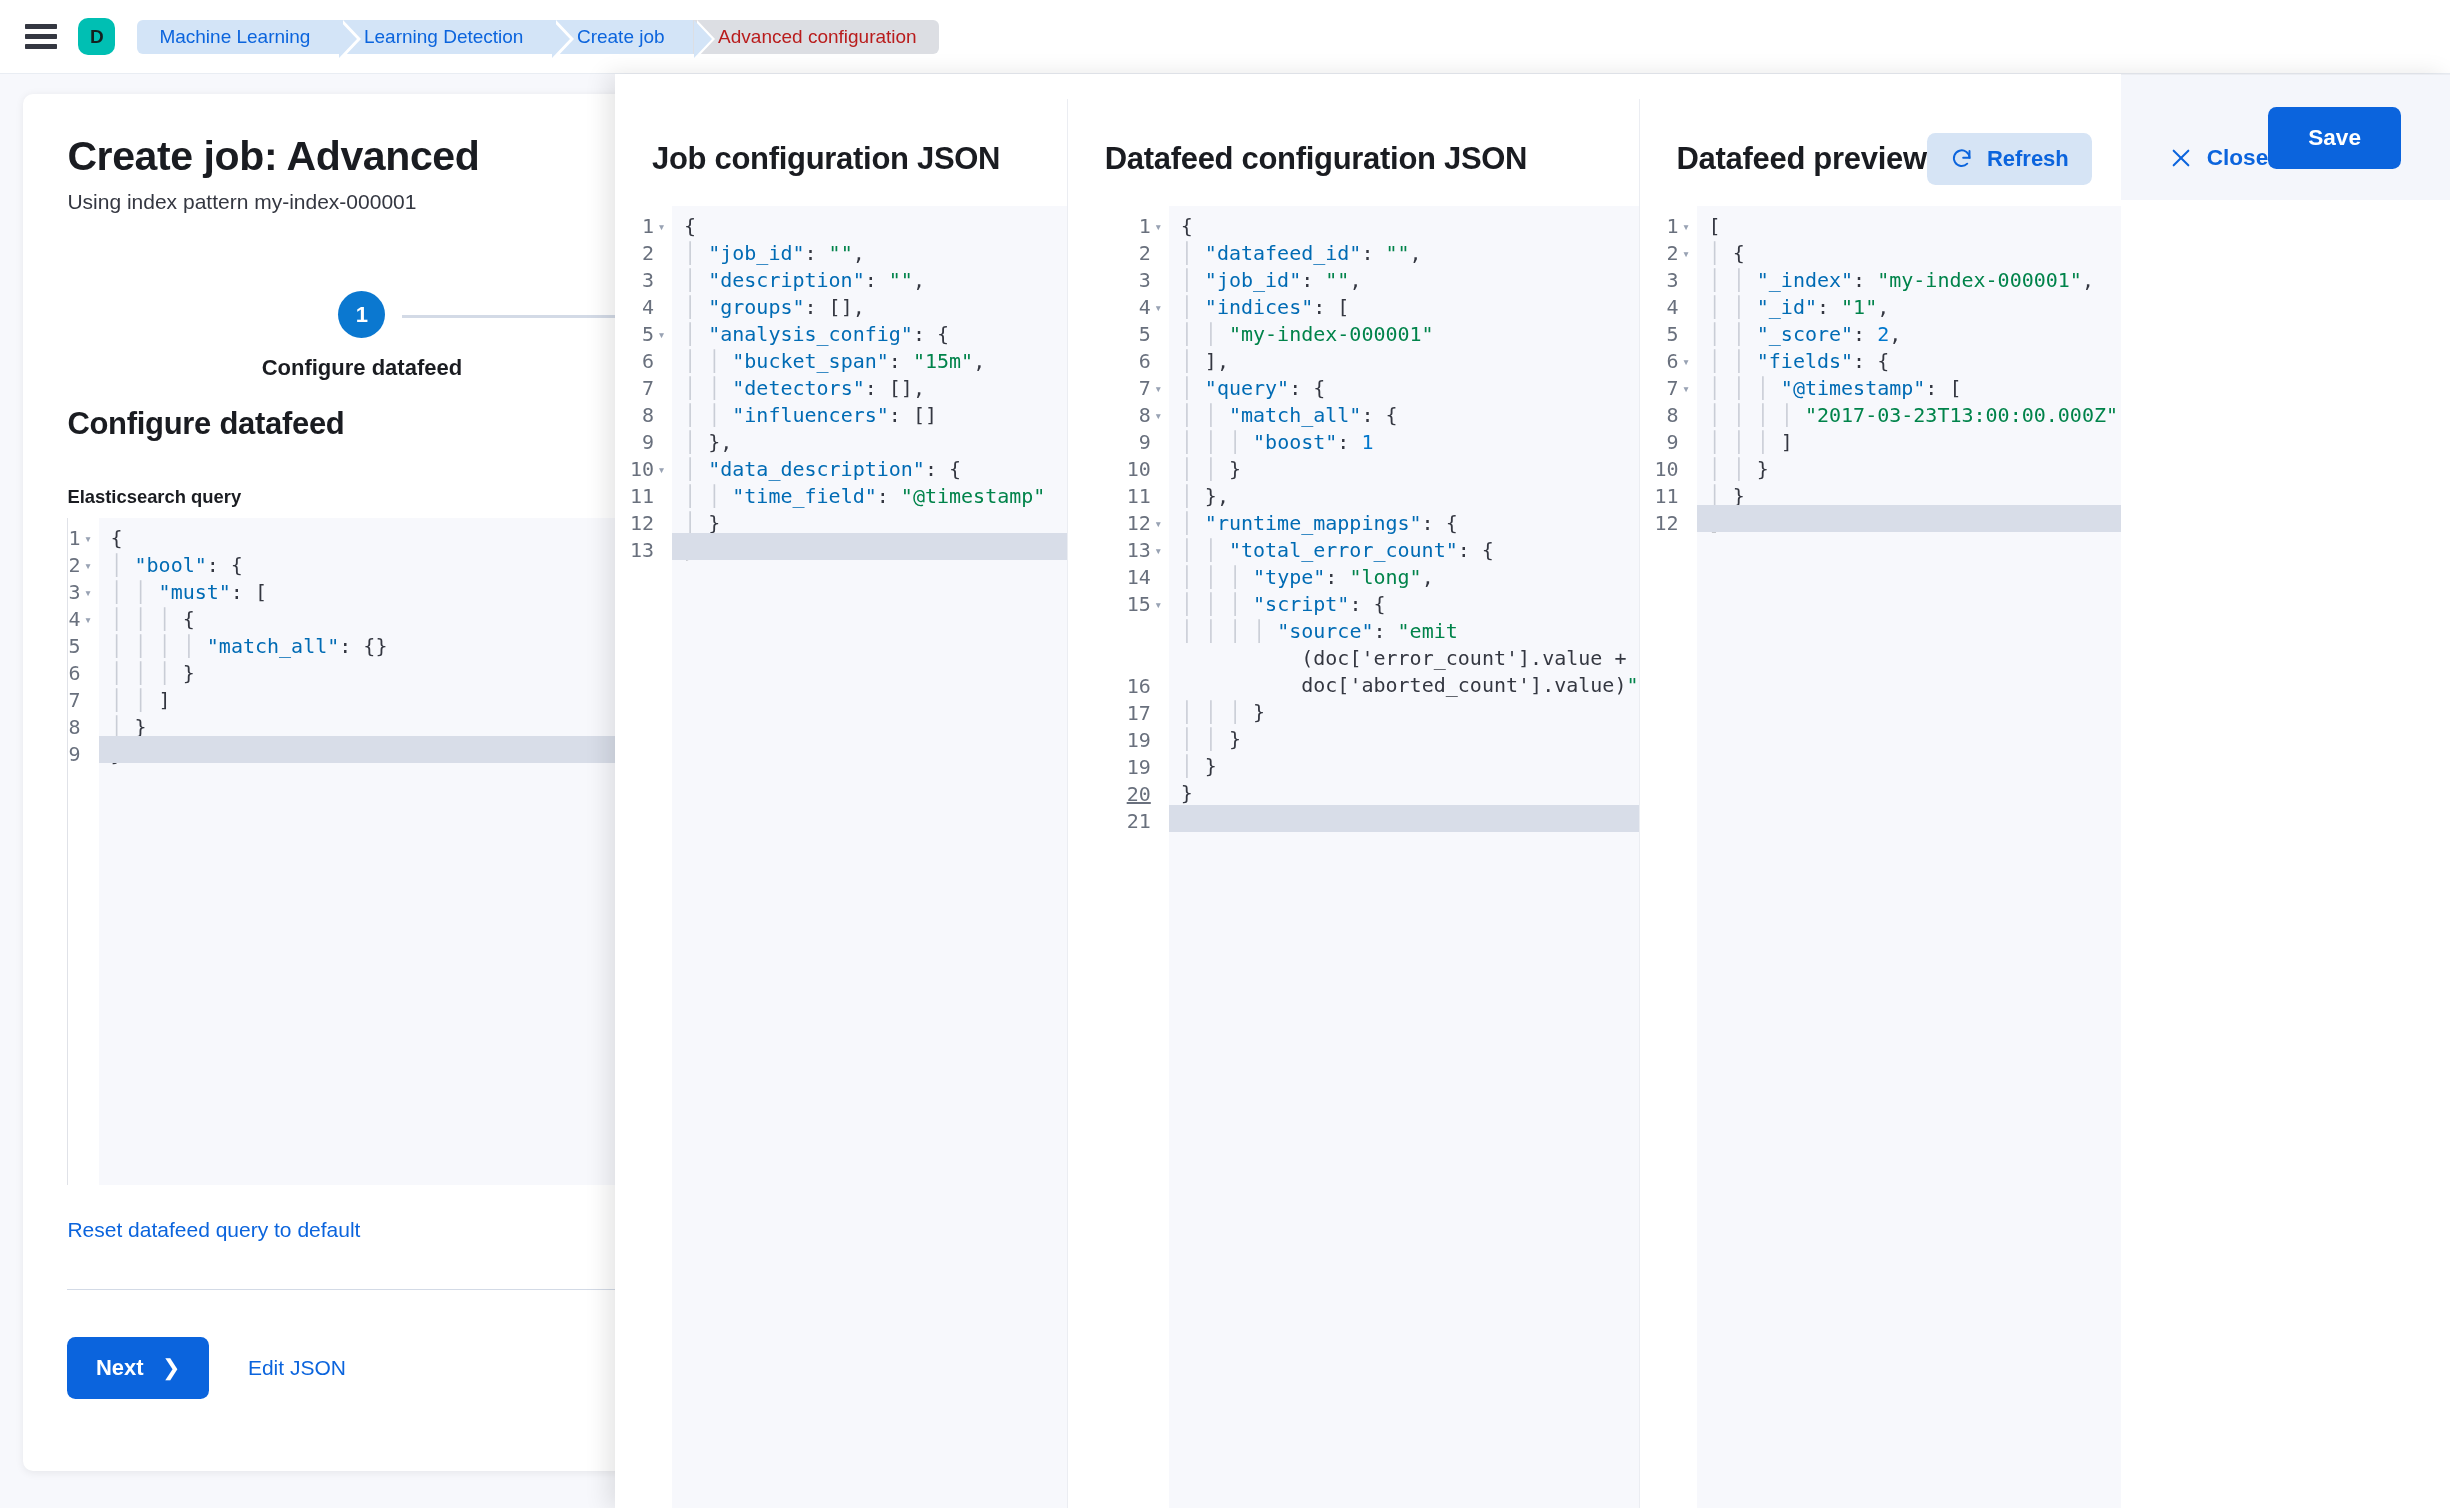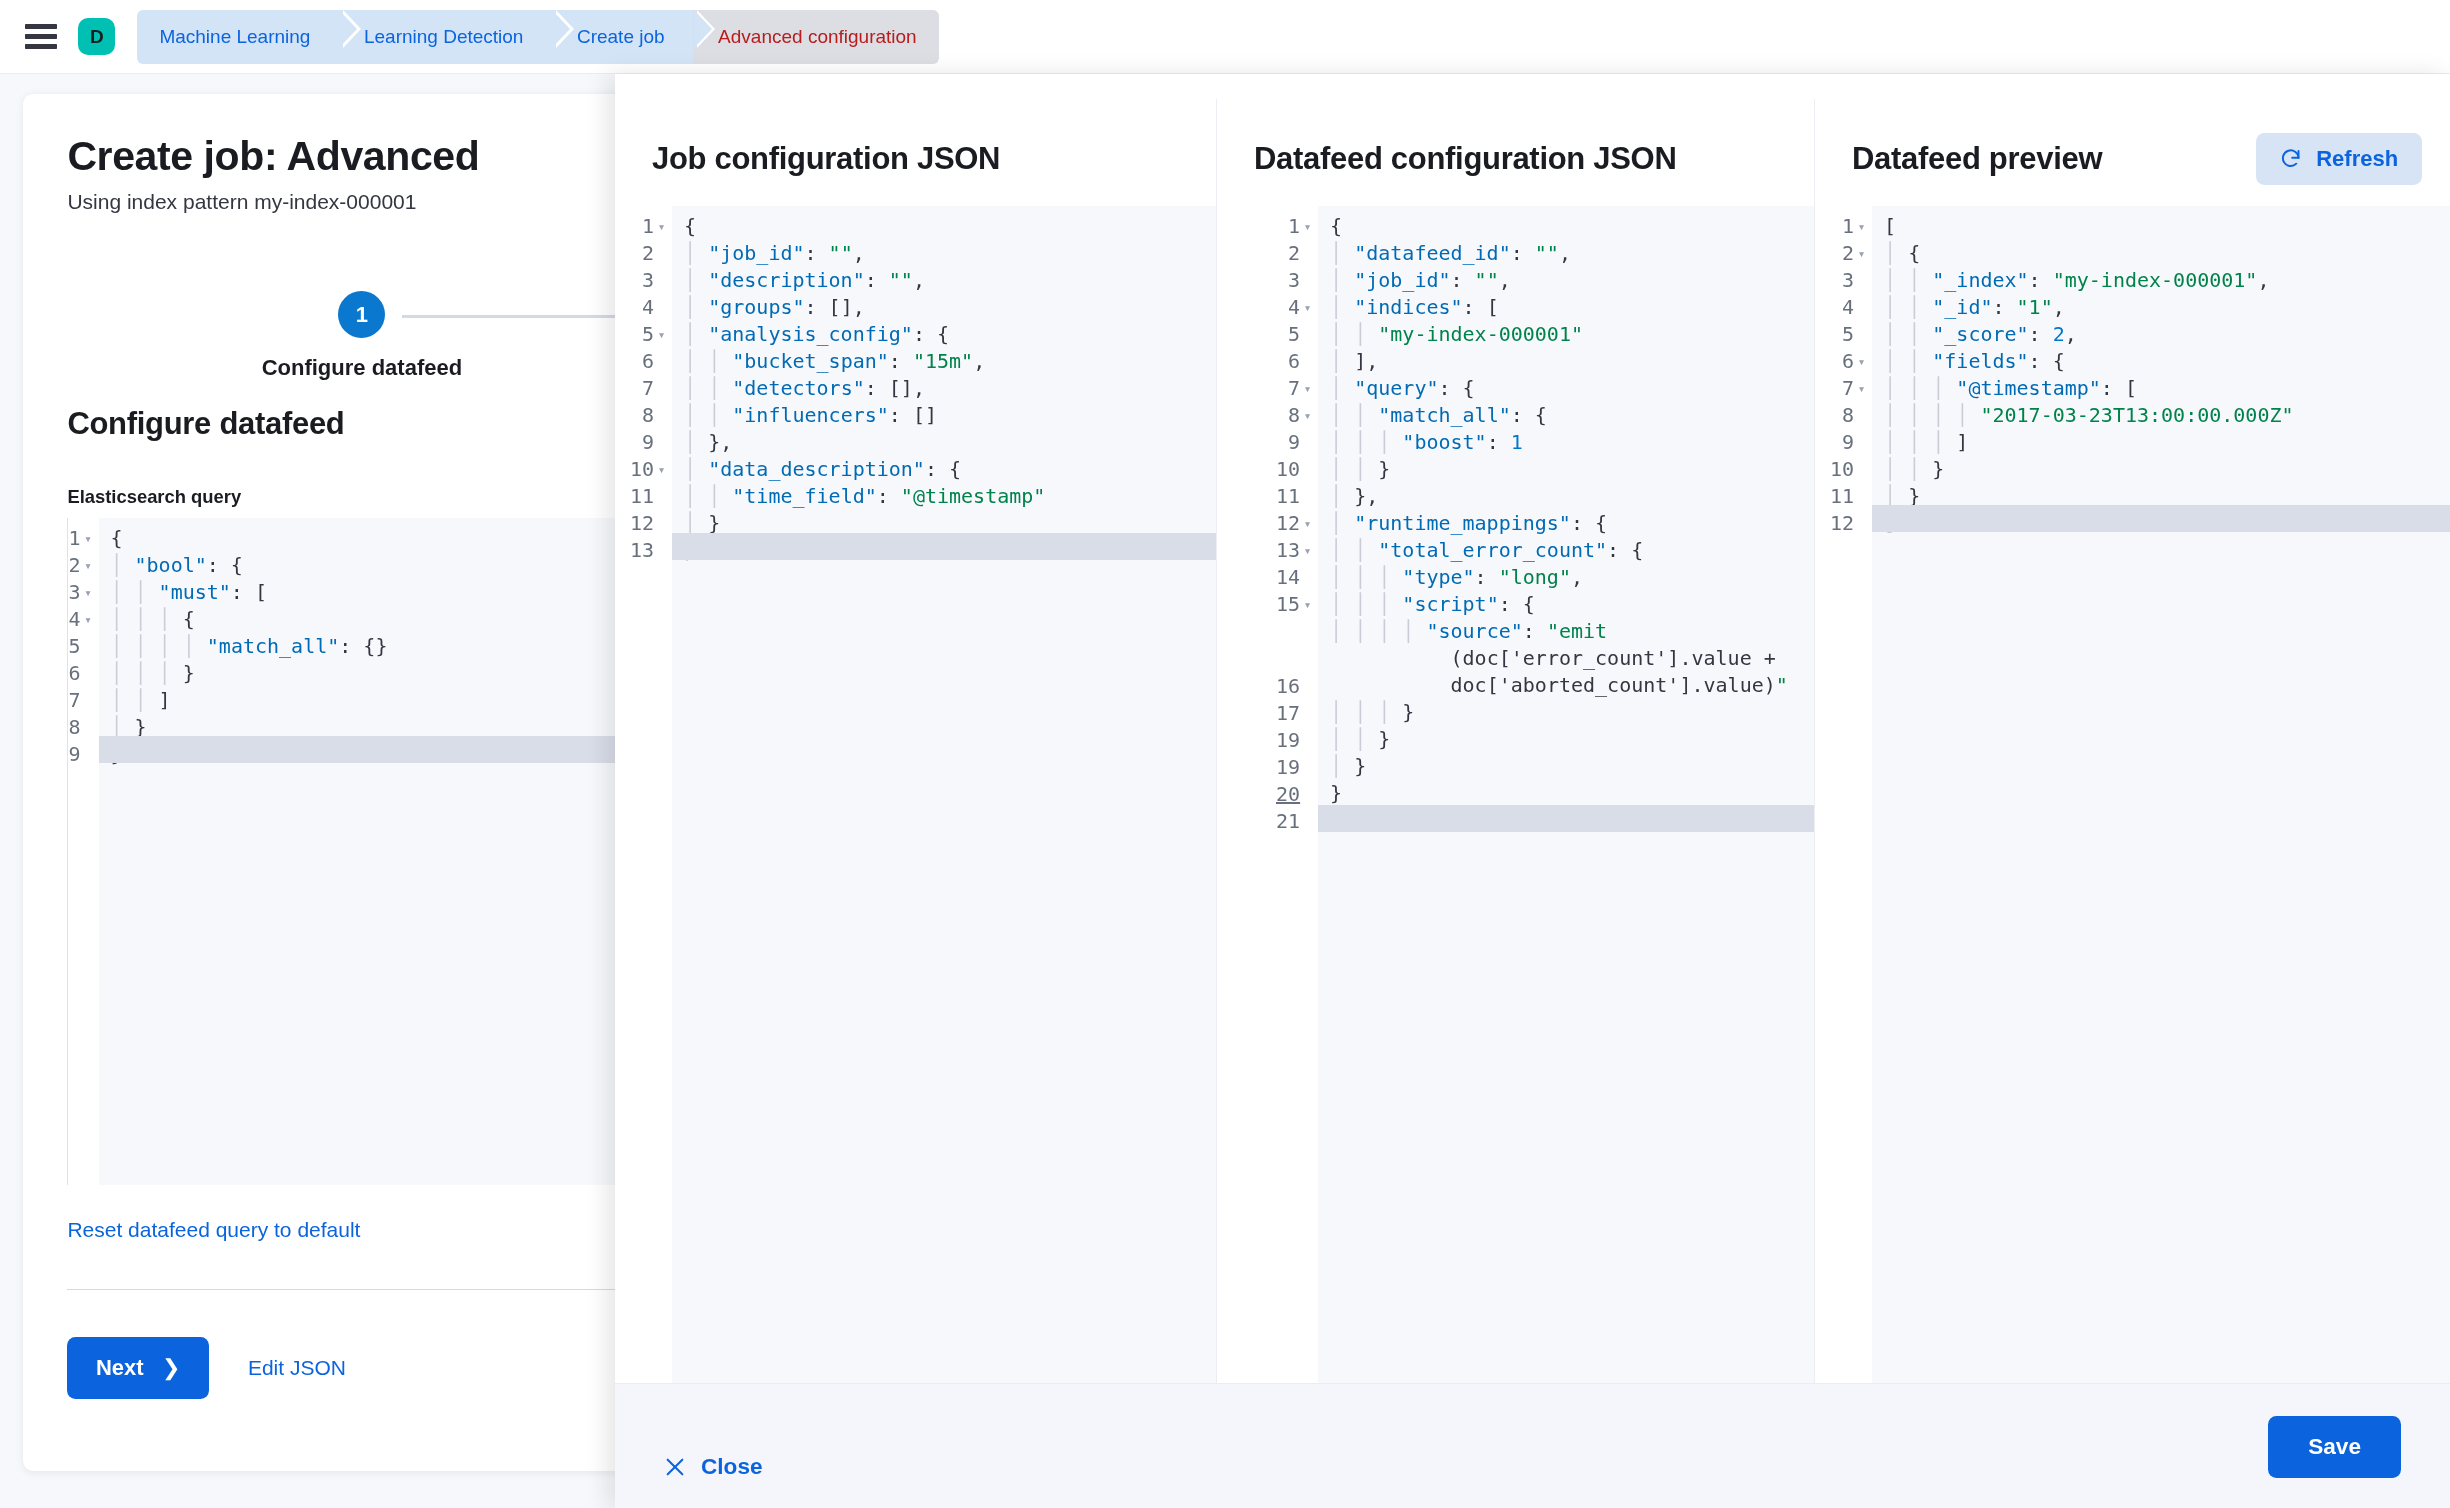--- a/index.html
+++ b/index.html
@@ -35,21 +35,21 @@
   .space-avatar {
     width: 37px; height: 37px; border-radius: 10px;
     background: #00BFB3; color: #13211F;
     display: flex; align-items: center; justify-content: center;
     font-size: 19px; font-weight: 700;
     margin-right: 22px; cursor: pointer;
   }
   .breadcrumbs { display: flex; align-items: center; height: 39px; }
   .crumb {
     position: relative;
-    height: 54px;
+    height: 34px;
     display: flex; align-items: center;
     padding: 0 28.5px 0 25px;
     font-size: 19px;
     color: #0B64DD;
     background: #D3E4F7;
     cursor: pointer;
     white-space: nowrap;
   }
   .crumb:first-child { border-radius: 5.9px 0 0 5.9px; padding-left: 22px; }
   .crumb::after {
@@ -208,21 +208,21 @@
   }
   .chev { font-size: 22px; font-weight: 400; }
 
   
   .flyout {
     position: absolute;
     top: 74px; left: 615px;
     width: 1835px; height: 1435px;
     background: #FFFFFF;
     box-shadow: -8.4px 0 22px rgba(0,0,0,0.10);
-    display: flex; flex-direction: column;
+    display: flex; flex-direction: row;
     z-index: 10;
   }
   .flyout-body {
     flex: 1 1 auto;
     display: flex;
     padding: 25px 0 0 0;
     overflow: hidden;
   }
   .col {
     display: flex; flex-direction: column;

